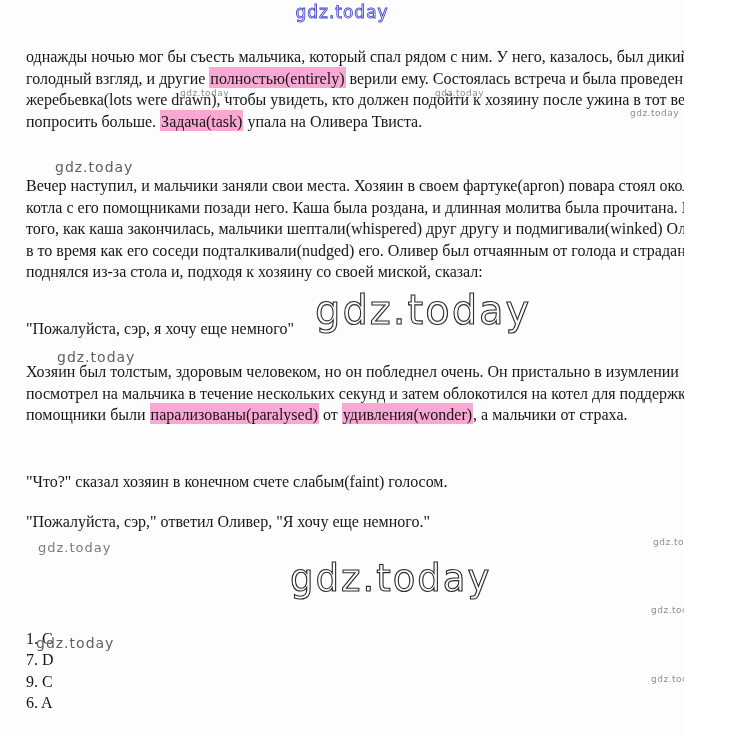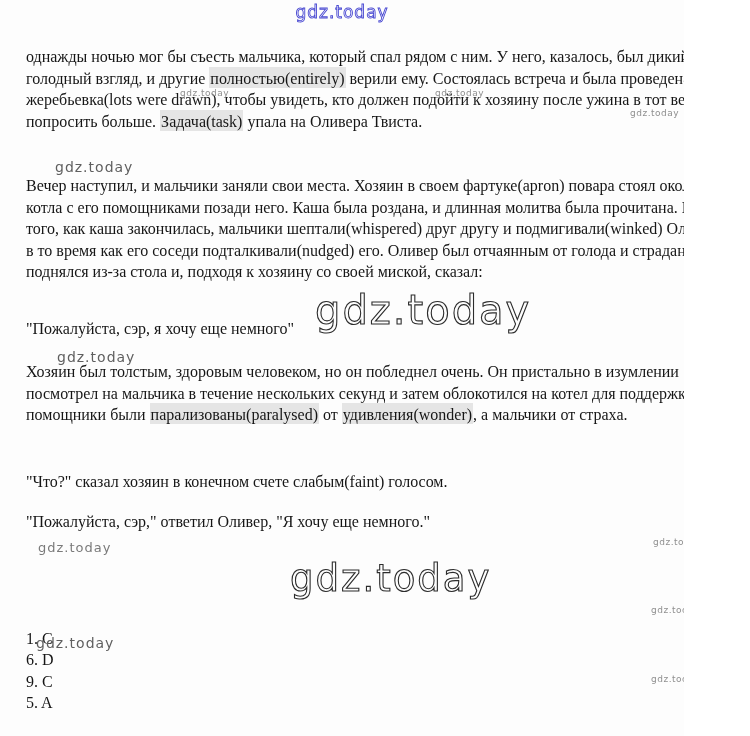--- a/index.html
+++ b/index.html
@@ -13,21 +13,21 @@
     line-height: 21.5px;
     color: #161616;
     overflow: hidden;
   }
   .block {
     position: absolute;
     left: 26px;
     width: 712px;
   }
   .hl {
-    background: #e5e5e5;
+    background: #f9a8d4;
     padding: 3px 1px 1px 1px;
     box-decoration-break: clone;
     -webkit-box-decoration-break: clone;
   }
   .wm {
     position: absolute;
     font-family: "DejaVu Sans", sans-serif;
     white-space: nowrap;
     letter-spacing: 0.5px;
     pointer-events: none;
@@ -72,23 +72,23 @@
 
   <div class="block" style="top:361px"><span>Хозяин был толстым, здоровым человеком, но он побледнел очень. Он пристально в изумлении посмотрел на мальчика в течение нескольких секунд и затем облокотился на котел для поддержки. Его помощники были </span><span class="hl">парализованы(paralysed)</span><span> от </span><span class="hl">удивления(wonder)</span><span>, а мальчики от страха.</span></div>
 
   <div class="block" style="top:471px"><span>"Что?" сказал хозяин в конечном счете слабым(faint) голосом.</span></div>
 
   <div class="block" style="top:511px"><span>"Пожалуйста, сэр," ответил Оливер, "Я хочу еще немного."</span></div>
 
 
   <div class="block answers" style="top:628px">
     <div>1. C</div>
-    <div>6. D</div>
+    <div>7. D</div>
     <div>9. C</div>
-    <div>5. A</div>
+    <div>6. A</div>
   </div>
 
   <span class="wm wm-tiny" style="left:180px; top:83px">gdz.today</span>
   <span class="wm wm-tiny" style="left:435px; top:83px">gdz.today</span>
   <span class="wm wm-tiny" style="left:630px; top:103px">gdz.today</span>
   <span class="wm wm-med" style="left:55px;  top:157px">gdz.today</span>
   <span class="wm wm-big wm-big1" style="left:315px; top:300px">gdz.today</span>
   <span class="wm wm-med" style="left:57px;  top:347px">gdz.today</span>
   <span class="wm wm-tiny" style="left:653px; top:532px">gdz.today</span>
   <span class="wm wm-med2" style="left:38px;  top:537px">gdz.today</span>

